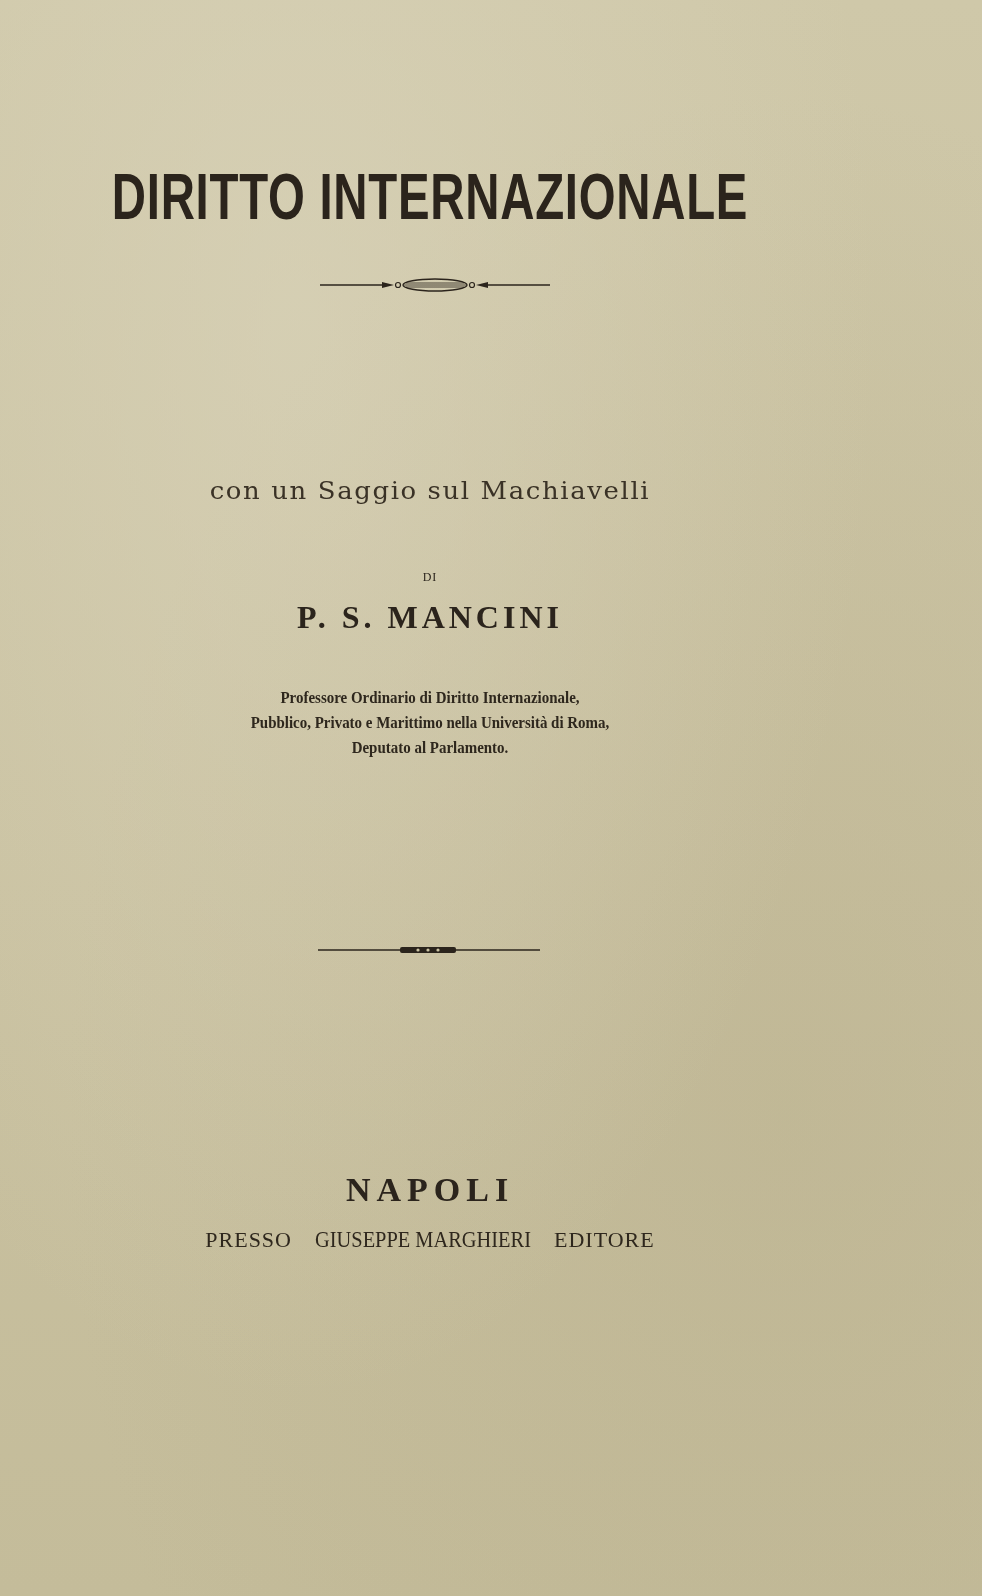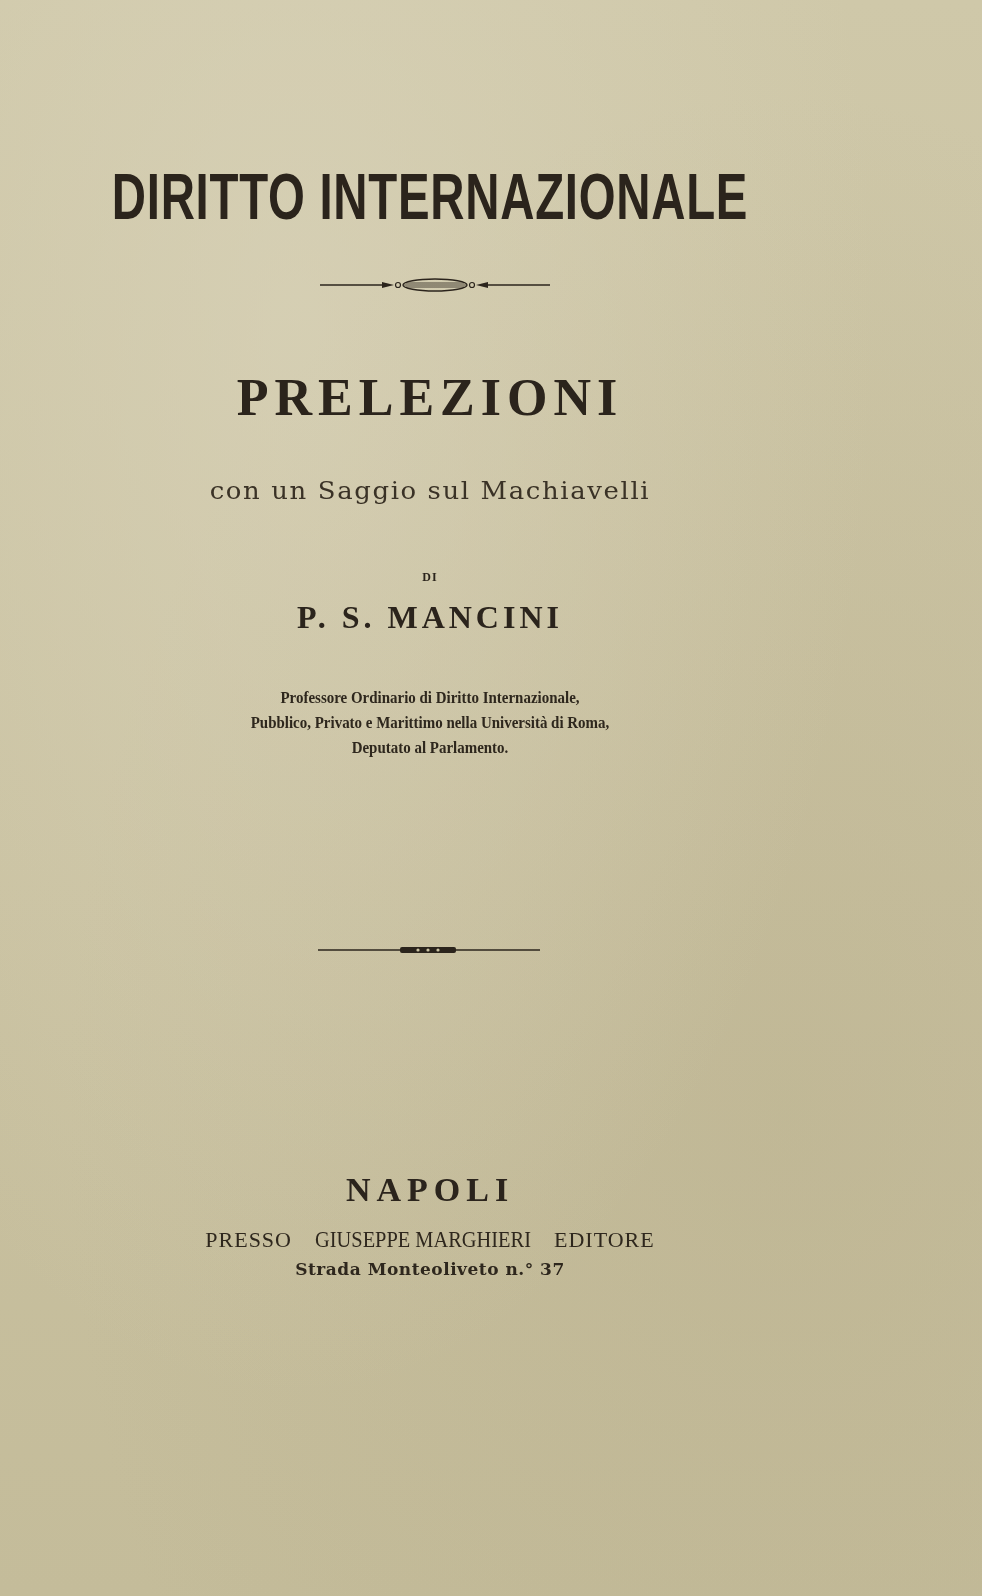--- a/index.html
+++ b/index.html
@@ -25,21 +25,21 @@
   .ornament2 { position:absolute; left:318px; top:945px; width:222px; height:10px; }
 
   .subtitle {
     top:368px; font-family:"Liberation Serif", serif; font-weight:bold;
     font-size:52px; letter-spacing:6px; color:#2b241c;
   }
   .tagline {
     top:477px; font-family:"DejaVu Serif", serif; font-size:24px;
     letter-spacing:1.5px; color:#3a3226; transform:scaleX(1.08); transform-origin:430px 0;
   }
-  .di { top:570px; font-family:"Liberation Serif", serif; font-weight:bold; font-size:12px; color:#2b241c; letter-spacing:1px; }
+  .di { top:570px; font-family:"Liberation Serif", serif; font-weight:normal; font-size:12px; color:#2b241c; letter-spacing:1px; }
 
   .author {
     top:599px; font-family:"Liberation Serif", serif; font-weight:bold;
     font-size:32px; letter-spacing:4px; color:#2b241c;
   }
   .affil {
     font-family:"Liberation Serif", serif; font-weight:bold; font-size:17px;
     color:#2e271d; transform:scaleX(0.88); transform-origin:430px 0;
   }
   .affil1 { top:688px; }
@@ -72,21 +72,20 @@
     <path d="M62 4 L74 7 L62 10 Z" fill="#2b241c"></path>
     <path d="M168 4 L156 7 L168 10 Z" fill="#2b241c"></path>
     <circle cx="78" cy="7" r="2.5" fill="none" stroke="#2b241c" stroke-width="1.2"></circle>
     <circle cx="152" cy="7" r="2.5" fill="none" stroke="#2b241c" stroke-width="1.2"></circle>
     <ellipse cx="115" cy="7" rx="32" ry="6" fill="none" stroke="#2b241c" stroke-width="1.4"></ellipse>
     <line x1="86" y1="5" x2="144" y2="5" stroke="#2b241c" stroke-width="0.8"></line>
     <line x1="84" y1="7" x2="146" y2="7" stroke="#2b241c" stroke-width="0.8"></line>
     <line x1="86" y1="9" x2="144" y2="9" stroke="#2b241c" stroke-width="0.8"></line>
   </svg>
 
-  <div class="line subtitle">PRELEZIONI</div>
   <div class="line tagline">con un Saggio sul Machiavelli</div>
   <div class="line di">DI</div>
 
   <div class="line author">P. S. MANCINI</div>
   <div class="line affil affil1">Professore Ordinario di Diritto Internazionale,</div>
   <div class="line affil affil2">Pubblico, Privato e Marittimo nella Università di Roma,</div>
   <div class="line affil affil3">Deputato al Parlamento.</div>
 
   <svg class="ornament2" viewBox="0 0 222 10">
     <line x1="0" y1="5" x2="222" y2="5" stroke="#2b241c" stroke-width="1.4"></line>
@@ -95,14 +94,13 @@
     <circle cx="110" cy="5" r="1.6" fill="#cbc3a3"></circle>
     <circle cx="120" cy="5" r="1.6" fill="#cbc3a3"></circle>
   </svg>
 
   <div class="line city">NAPOLI</div>
   <div class="line publisher">
     <span class="sc">PRESSO</span>
     <span class="big">GIUSEPPE MARGHIERI</span>
     <span class="sc">EDITORE</span>
   </div>
-  <div class="line street">Strada Monteoliveto n.° 37</div>
 </div>
 
 </body></html>

